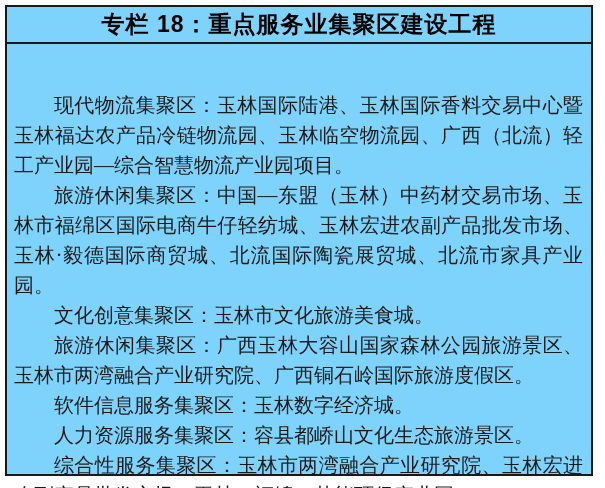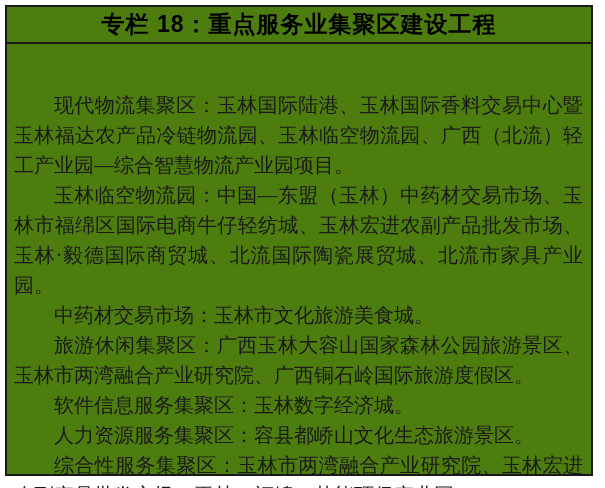--- a/index.html
+++ b/index.html
@@ -15,21 +15,21 @@
     overflow: hidden;
   }
   .panel {
     position: absolute;
     left: 5px;
     top: 5px;
     width: 588px;
     height: 471px;
     border: 2px solid #1a1a1a;
     box-sizing: border-box;
-    background: #4d7c0f;
+    background: #7dd3fc;
   }
   .panel-title-row {
     height: 37px;
     border-bottom: 2px solid #1a1a1a;
     display: flex;
     align-items: center;
     justify-content: center;
     box-sizing: border-box;
   }
   .panel-title {
@@ -58,21 +58,21 @@
 </head>
 <body>
 
 <div class="page">
   <div class="panel">
     <div class="panel-title-row">
       <span class="panel-title">专栏 18：重点服务业集聚区建设工程</span>
     </div>
     <div class="panel-body">
       <p>现代物流集聚区：玉林国际陆港、玉林国际香料交易中心暨玉林福达农产品冷链物流园、玉林临空物流园、广西（北流）轻工产业园—综合智慧物流产业园项目。</p>
-      <p>玉林临空物流园：中国—东盟（玉林）中药材交易市场、玉林市福绵区国际电商牛仔轻纺城、玉林宏进农副产品批发市场、玉林·毅德国际商贸城、北流国际陶瓷展贸城、北流市家具产业园。</p>
-      <p>中药材交易市场：玉林市文化旅游美食城。</p>
+      <p>旅游休闲集聚区：中国—东盟（玉林）中药材交易市场、玉林市福绵区国际电商牛仔轻纺城、玉林宏进农副产品批发市场、玉林·毅德国际商贸城、北流国际陶瓷展贸城、北流市家具产业园。</p>
+      <p>文化创意集聚区：玉林市文化旅游美食城。</p>
       <p>旅游休闲集聚区：广西玉林大容山国家森林公园旅游景区、玉林市两湾融合产业研究院、广西铜石岭国际旅游度假区。</p>
       <p>软件信息服务集聚区：玉林数字经济城。</p>
       <p>人力资源服务集聚区：容县都峤山文化生态旅游景区。</p>
       <p>综合性服务集聚区：玉林市两湾融合产业研究院、玉林宏进农副产品批发市场、玉林（福绵）节能环保产业园。</p>
     </div>
   </div>
 </div>
 
 </body></html>

